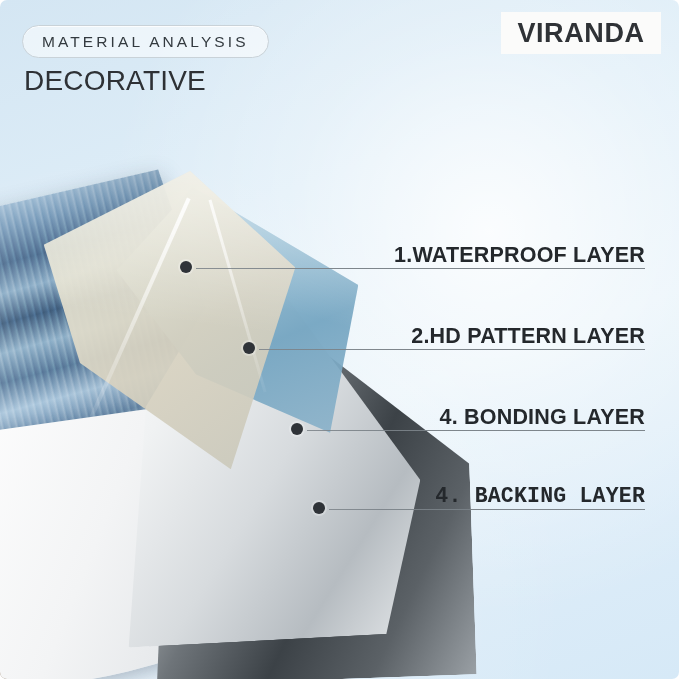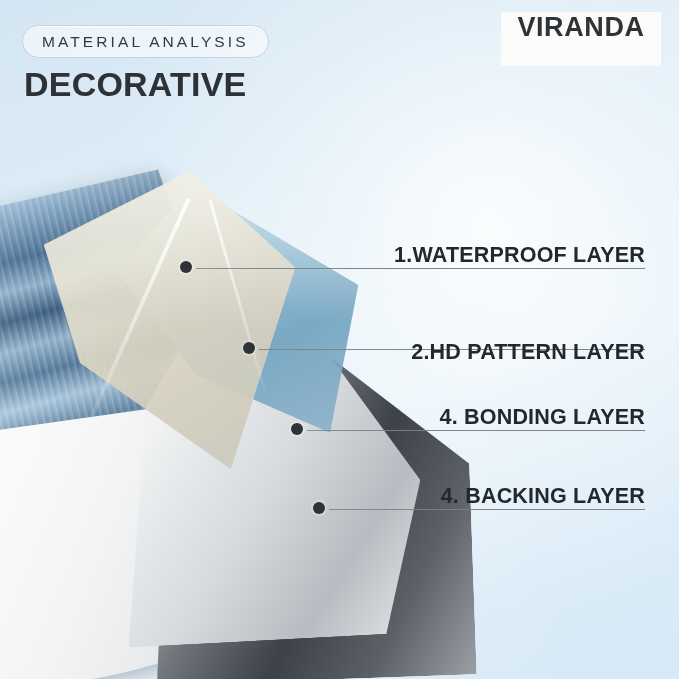--- a/index.html
+++ b/index.html
@@ -8,20 +8,21 @@
     background: #ffffff;
   }
   #page {
     position: relative;
     width: 679px;
     height: 679px;
     overflow: hidden;
     font-family: "Liberation Sans", sans-serif;
     background:
       linear-gradient(160deg, #d4e6f3 0%, #dfeef8 32%, #e8f3fa 58%, #dcecf8 82%, #d6e9f7 100%);
+    border-radius: 7px;
   }
 
   
   .bg-sheen {
     position: absolute;
     inset: 0;
     background:
       radial-gradient(circle at 72% 34%, rgba(255,255,255,0.85) 0%, rgba(255,255,255,0.30) 30%, rgba(255,255,255,0) 58%),
       radial-gradient(circle at 18% 88%, rgba(255,255,255,0.35) 0%, rgba(255,255,255,0) 55%);
     pointer-events: none;
@@ -47,39 +48,39 @@
     color: #333a3f;
     font-weight: 400;
     white-space: nowrap;
   }
 
   .title-block {
     position: absolute;
     left: 24px;
     top: 63px;
     color: #2e3135;
-    font-weight: 700;
-    font-size: 34px;
+    font-weight: 400;
+    font-size: 28px;
     line-height: 1.25;
     letter-spacing: 0.2px;
   }
   .title-line {
     display: block;
     white-space: nowrap;
   }
 
   .brand-box {
     position: absolute;
     right: 18px;
     top: 12px;
     width: 160px;
-    height: 54px;
+    height: 42px;
     background: #fbfbfa;
     display: flex;
-    align-items: flex-start;
+    align-items: center;
     justify-content: center;
   }
   .brand-box span {
     font-size: 27px;
     font-weight: 700;
     color: #2f3236;
     letter-spacing: 0.6px;
   }
 
   
@@ -330,32 +331,32 @@
       <div class="dot" style="left: 180px; top: 261px;"></div>
       <div class="leader" style="left: 196px; top: 268px; width: 449px;"></div>
       <div class="rule" style="top: 268px; width: 449px; right: 34px;"></div>
       <div class="label" style="top: 243px; right: 34px; margin-left: 31px;">1.WATERPROOF LAYER</div>
     </div>
 
     <div class="callout">
       <div class="dot" style="left: 243px; top: 342px;"></div>
       <div class="leader" style="left: 259px; top: 349px; width: 386px;"></div>
       <div class="rule" style="top: 349px; width: 386px; right: 34px;"></div>
-      <div class="label" style="top: 324px; right: 34px; margin-top: 16px;">2.HD PATTERN LAYER</div>
+      <div class="label" style="top: 324px; right: 34px;">2.HD PATTERN LAYER</div>
     </div>
 
     <div class="callout">
       <div class="dot" style="left: 291px; top: 423px;"></div>
       <div class="leader" style="left: 307px; top: 430px; width: 338px;"></div>
       <div class="rule" style="top: 430px; width: 338px; right: 34px;"></div>
       <div class="label" style="top: 405px; right: 34px;">4. BONDING LAYER</div>
     </div>
 
     <div class="callout">
       <div class="dot" style="left: 313px; top: 502px;"></div>
       <div class="leader" style="left: 329px; top: 509px; width: 316px;"></div>
       <div class="rule" style="top: 509px; width: 316px; right: 34px;"></div>
-      <div class="label" style="top: 484px; right: 34px;">4. BACKING LAYER</div>
+      <div class="label" style="top: 484px; right: 34px; font-family: Liberation Mono, monospace;">4. BACKING LAYER</div>
     </div>
 
   </div>
 
 </div>
 
 </body></html>

